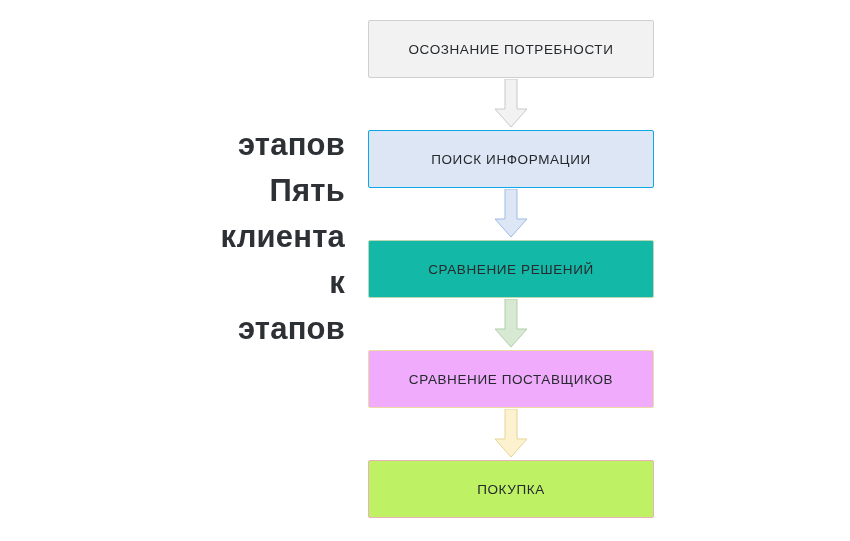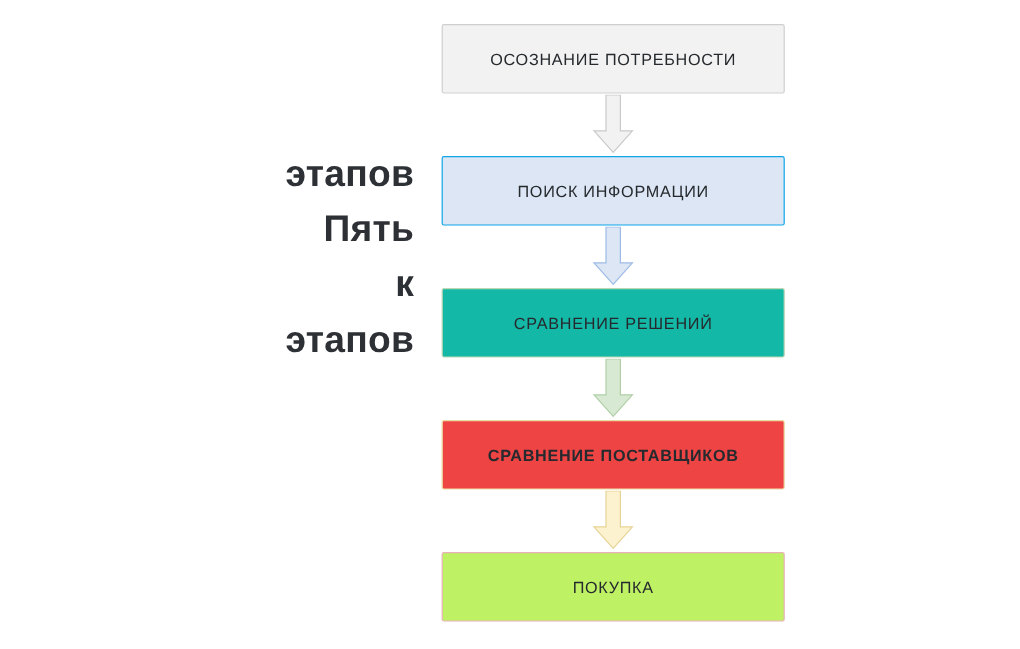--- a/index.html
+++ b/index.html
@@ -57,40 +57,41 @@
     border-radius: 2px;
   }
   .node-label {
     display: block;
     padding: 0 8px;
   }
   
   .node-grey   { background: #f2f2f2; border: 1px solid #cfcfcf; }
   .node-blue   { background: #dce6f5; border: 1px solid #0ea5e9; }
   .node-green  { background: #14b8a6; border: 1px solid #bcd7b4; }
-  .node-yellow { background: #ef4444; border: 1px solid #ecdca2; font-weight: bold; }
+  .node-yellow { background: #f0abfc; border: 1px solid #ecdca2; }
   .node-red    { background: #bef264; border: 1px solid #e8b2b8; }
 
   
   .arrow-wrap {
     height: 52px;
     display: flex;
     align-items: center;
     justify-content: center;
   }
   .arrow-wrap svg { display: block; }
 </style>
 </head>
 <body>
 
 <div id="diagram-root">
 
   <div id="title-block">
     <span class="tline">этапов</span>
     <span class="tline">Пять</span>
+    <span class="tline">клиента</span>
     <span class="tline">к</span>
     <span class="tline">этапов</span>
   </div>
 
   <div id="flow-column">
 
     <div class="flow-node node-grey">
       <span class="node-label">ОСОЗНАНИЕ ПОТРЕБНОСТИ</span>
     </div>
 

